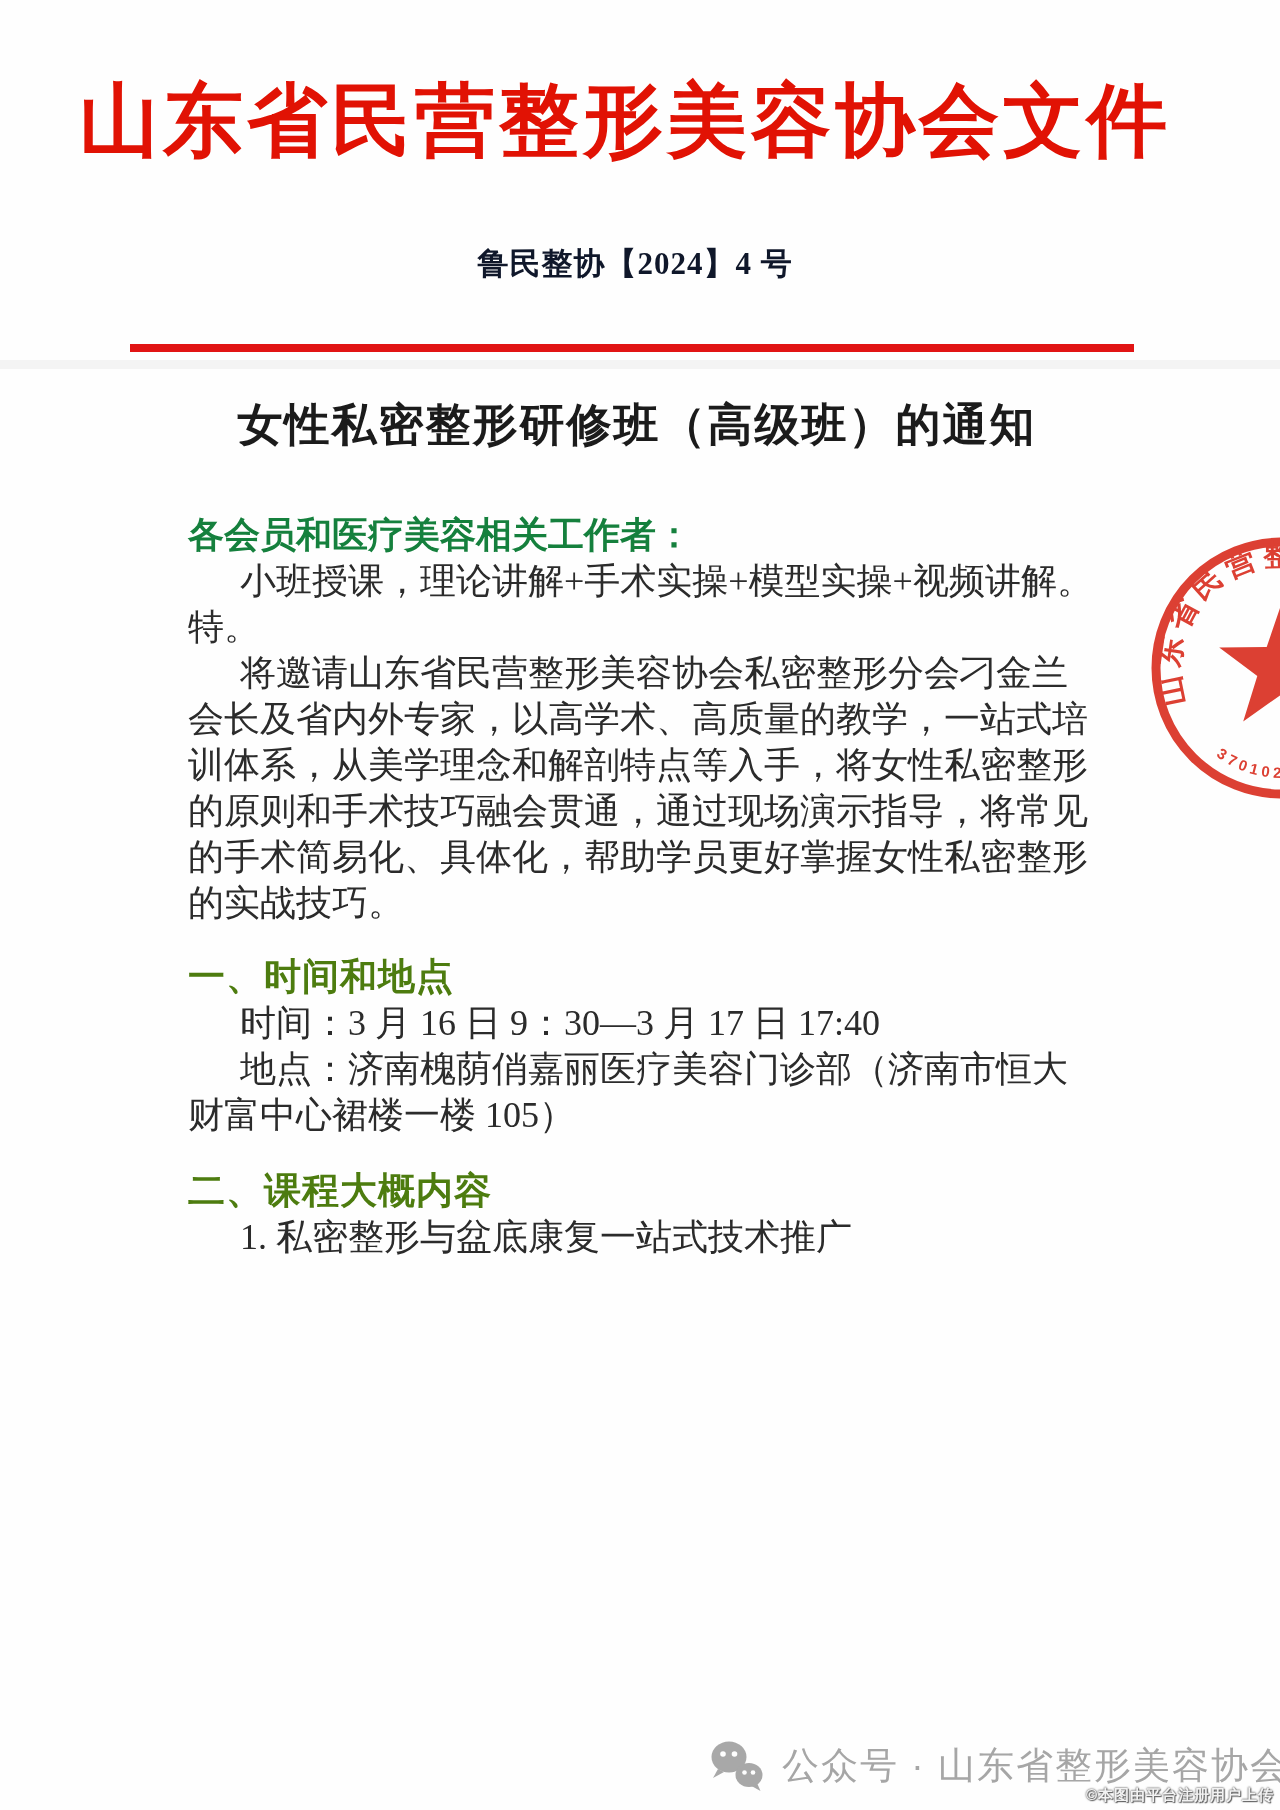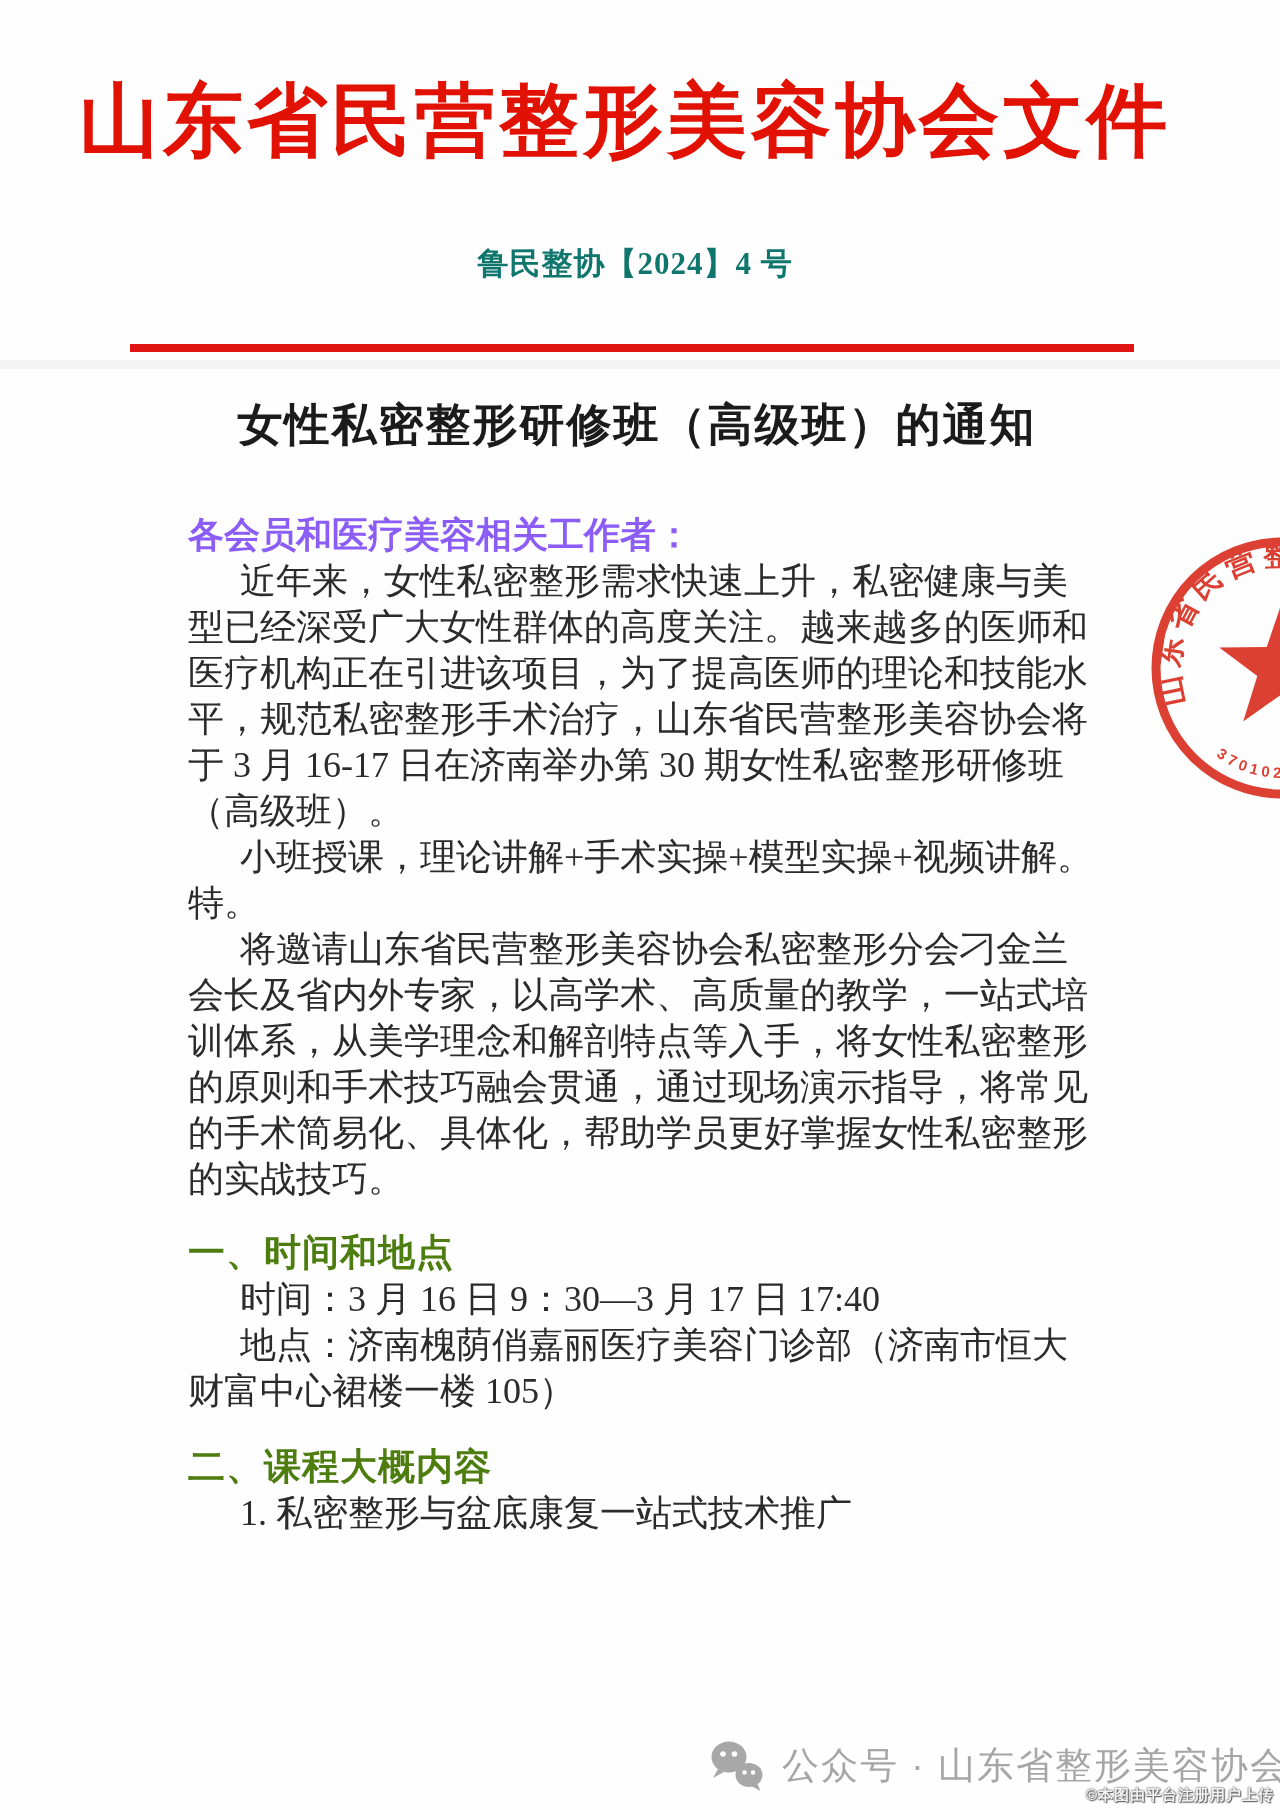--- a/index.html
+++ b/index.html
@@ -9,42 +9,42 @@
     font-family:"Liberation Serif", serif;color:#262626;
   }
   .org-title{
     position:absolute;top:82px;left:0;width:1250px;text-align:center;
     font-family:Liberation Mono, monospace;font-weight:900;
     font-size:80px;line-height:1.12;letter-spacing:4px;color:#e11204;
     white-space:nowrap;
   }
   .doc-number{
     position:absolute;top:243px;left:0;width:1270px;text-align:center;
-    font-size:31px;font-weight:600;color:#0f766e;letter-spacing:1px;
+    font-size:31px;font-weight:600;color:#0f172a;letter-spacing:1px;
   }
   .red-rule{
     position:absolute;top:344px;left:130px;width:1004px;height:8px;
     background:#e11414;
   }
   .scan-band{
     position:absolute;top:360px;left:0;width:1280px;height:9px;
     background:#f4f4f4;
   }
   .notice-title{
     position:absolute;top:398px;left:0;width:1262px;text-align:center;
     font-family:"Liberation Sans", sans-serif;font-weight:800;
     font-size:45px;line-height:1.2;letter-spacing:2px;color:#1b1b1b;
     white-space:nowrap;
     margin-left:6px;
   }
   .content{
     position:absolute;top:512px;left:188px;width:906px;
     font-size:36px;line-height:46px;color:#2b2b2b;
   }
-  .salutation{font-weight:700;color:#8b5cf6;}
+  .salutation{font-weight:700;color:#15803d;}
   .line{white-space:nowrap;}
   .line.indent{padding-left:52px;}
   .section-heading{
     font-family:"Liberation Sans", sans-serif;font-weight:800;
     font-size:37px;line-height:46px;color:#4d7c0f;margin-top:28px;
     letter-spacing:1px;
   }
   .section-heading.second{margin-top:30px;}
   .seal{position:absolute;left:1147px;top:533px;width:270px;height:270px;}
   .footer{
@@ -74,28 +74,20 @@
   <div class="doc-number">鲁民整协【2024】4 号</div>
 
   <div class="red-rule"></div>
   <div class="scan-band"></div>
 
   <div class="notice-title">女性私密整形研修班（高级班）的通知</div>
 
   <div class="content">
     <div class="salutation">各会员和医疗美容相关工作者：</div>
 
-    <div>
-        <div class="line indent">近年来，女性私密整形需求快速上升，私密健康与美</div>
-        <div class="line">型已经深受广大女性群体的高度关注。越来越多的医师和</div>
-        <div class="line">医疗机构正在引进该项目，为了提高医师的理论和技能水</div>
-        <div class="line">平，规范私密整形手术治疗，山东省民营整形美容协会将</div>
-        <div class="line">于 3 月 16-17 日在济南举办第 30 期女性私密整形研修班</div>
-        <div class="line">（高级班）。</div>
-      </div>
 
     <div>
         <div class="line indent">小班授课，理论讲解+手术实操+模型实操+视频讲解。</div>
         <div class="line">特。</div>
       </div>
 
     <div>
         <div class="line indent">将邀请山东省民营整形美容协会私密整形分会刁金兰</div>
         <div class="line">会长及省内外专家，以高学术、高质量的教学，一站式培</div>
         <div class="line">训体系，从美学理念和解剖特点等入手，将女性私密整形</div>

